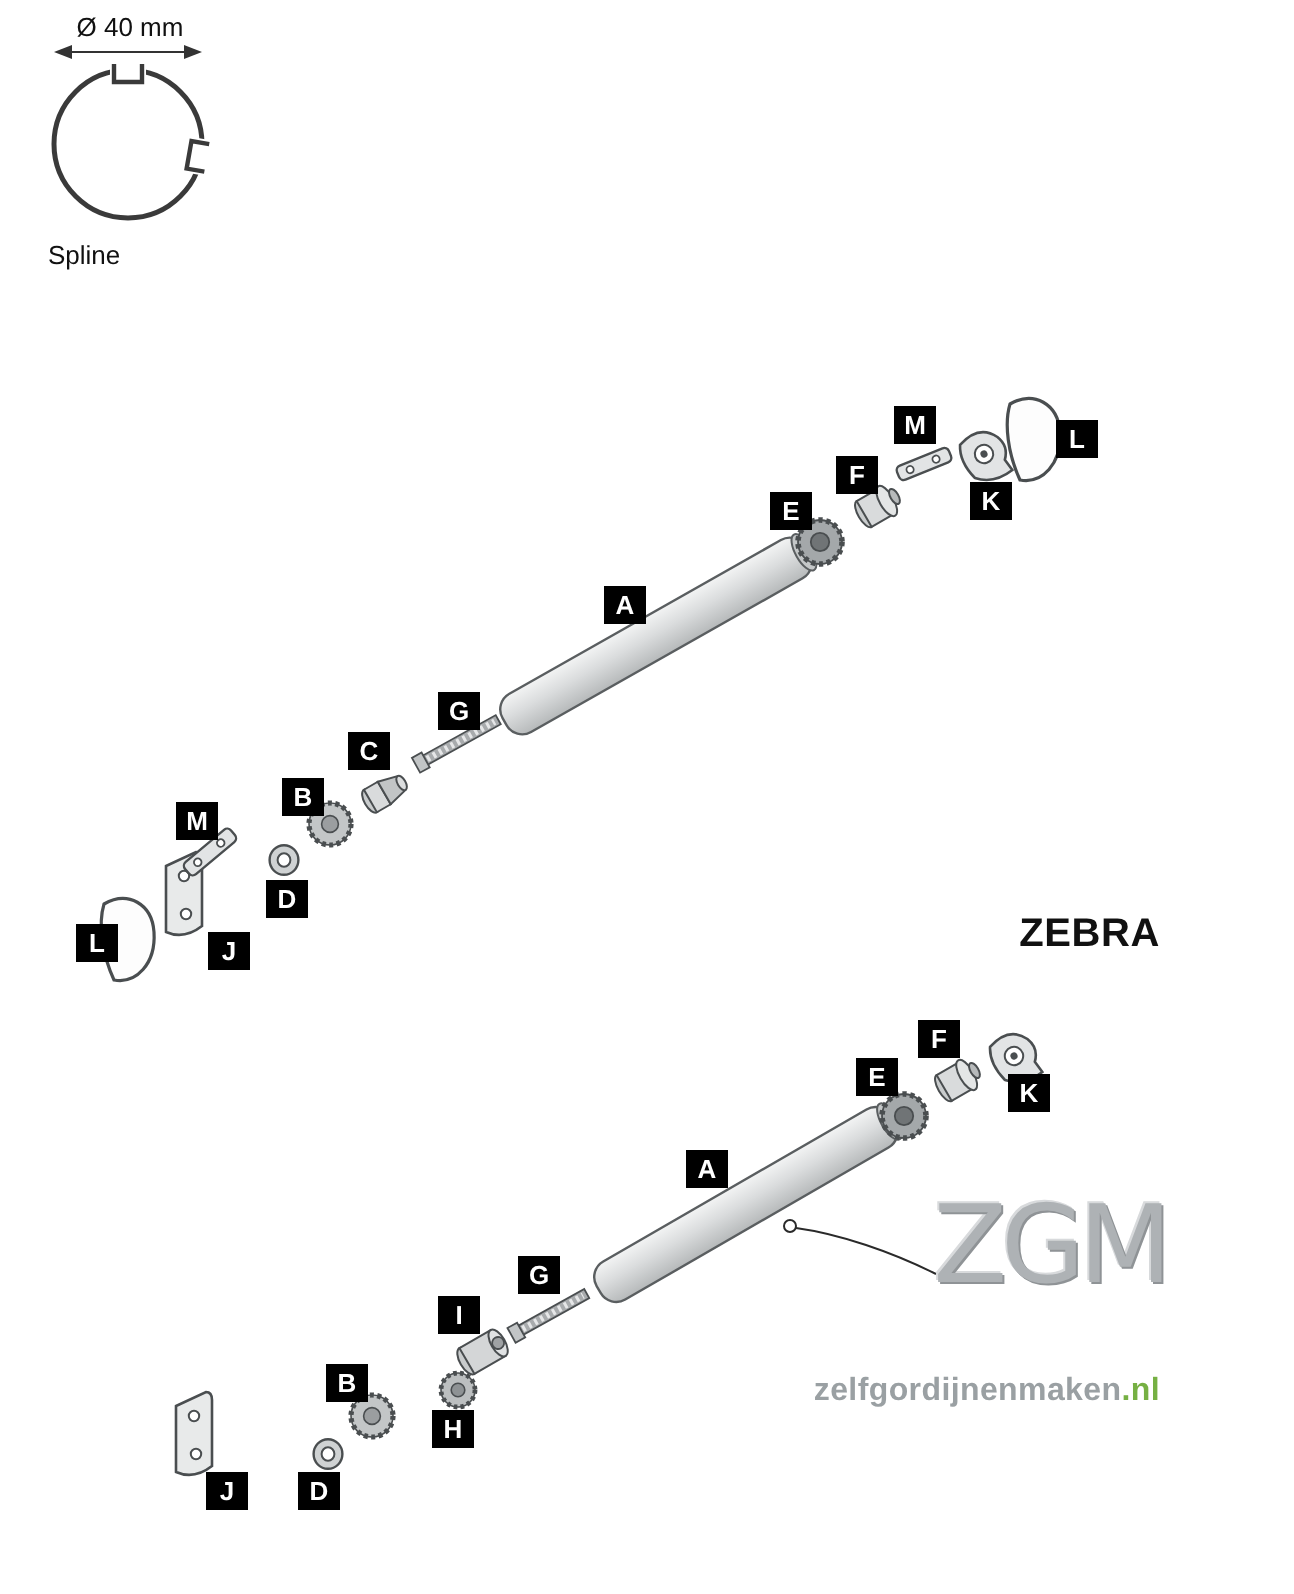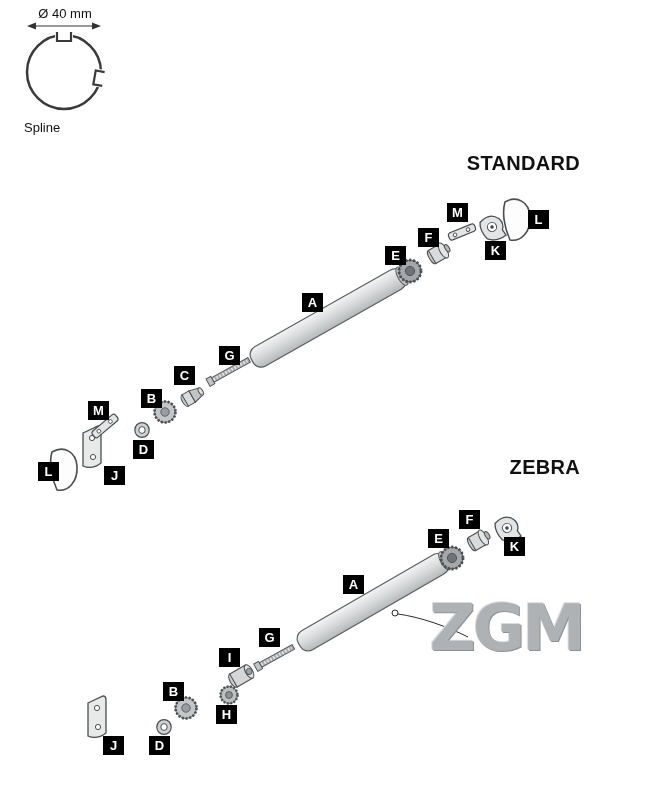--- a/index.html
+++ b/index.html
@@ -21,22 +21,22 @@
   .title-zebra{top:456px;}
   .spline-dia{
     position:absolute;left:24px;top:6px;width:82px;text-align:center;
     font-size:13px;color:#111;
   }
   .spline-name{
     position:absolute;left:24px;top:120px;width:82px;
     font-size:13px;color:#111;
   }
   .wm-logo{
-    position:absolute;right:64px;top:596px;font-size:64px;line-height:1;
-    font-weight:700;color:#aeb2b5;letter-spacing:-3px;
+    position:absolute;right:64px;top:596px;font-size:54px;line-height:1;
+    font-weight:400;color:#aeb2b5;letter-spacing:-3px;
     font-family:"DejaVu Sans",sans-serif;
     text-shadow:1px 1px 0 #8f9396, -1px -1px 0 #d8dadc;
   }
   .wm-site{
     position:absolute;right:67px;top:687px;font-size:16px;font-weight:bold;
     color:#9aa0a3;letter-spacing:0.2px;white-space:nowrap;
   }
   .wm-site .tld{color:#76b043;}
 </style>
 </head>
@@ -212,21 +212,20 @@
 
     <g>
       <circle cx="395" cy="613" r="3" fill="none" stroke="#2a2a2a" stroke-width="1"></circle>
       <path d="M398 614 C420 617 446 626 468 637" fill="none" stroke="#2a2a2a" stroke-width="1"></path>
     </g>
   </svg>
 
   <div class="spline-dia">Ø 40 mm</div>
   <div class="spline-name">Spline</div>
 
-  <div class="section-title title-standard">STANDARD</div>
   <div class="section-title title-zebra">ZEBRA</div>
 
   <div class="plabel" style="left:447px;top:203px">M</div>
   <div class="plabel" style="left:528px;top:210px">L</div>
   <div class="plabel" style="left:418px;top:228px">F</div>
   <div class="plabel" style="left:485px;top:241px">K</div>
   <div class="plabel" style="left:385px;top:246px">E</div>
   <div class="plabel" style="left:302px;top:293px">A</div>
   <div class="plabel" style="left:219px;top:346px">G</div>
   <div class="plabel" style="left:174px;top:366px">C</div>
@@ -241,14 +240,15 @@
   <div class="plabel" style="left:504px;top:537px">K</div>
   <div class="plabel" style="left:343px;top:575px">A</div>
   <div class="plabel" style="left:259px;top:628px">G</div>
   <div class="plabel" style="left:219px;top:648px">I</div>
   <div class="plabel" style="left:163px;top:682px">B</div>
   <div class="plabel" style="left:216px;top:705px">H</div>
   <div class="plabel" style="left:149px;top:736px">D</div>
   <div class="plabel" style="left:103px;top:736px">J</div>
 
   <div class="wm-logo">ZGM</div>
+  <div class="wm-site"><span>zelfgordijnenmaken</span><span class="tld">.nl</span></div>
 
 </div>
 
 </body></html>

